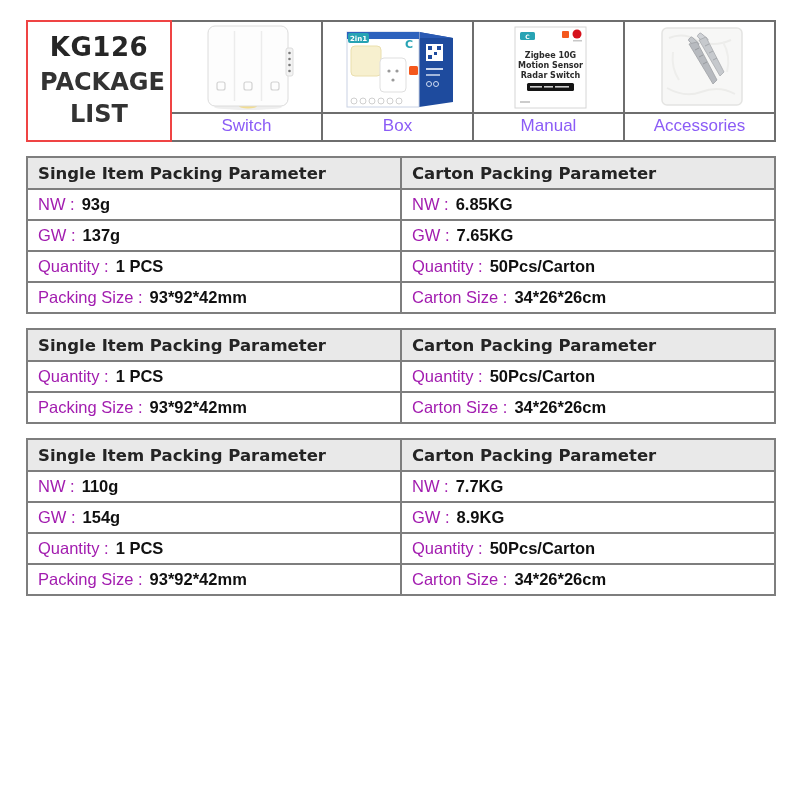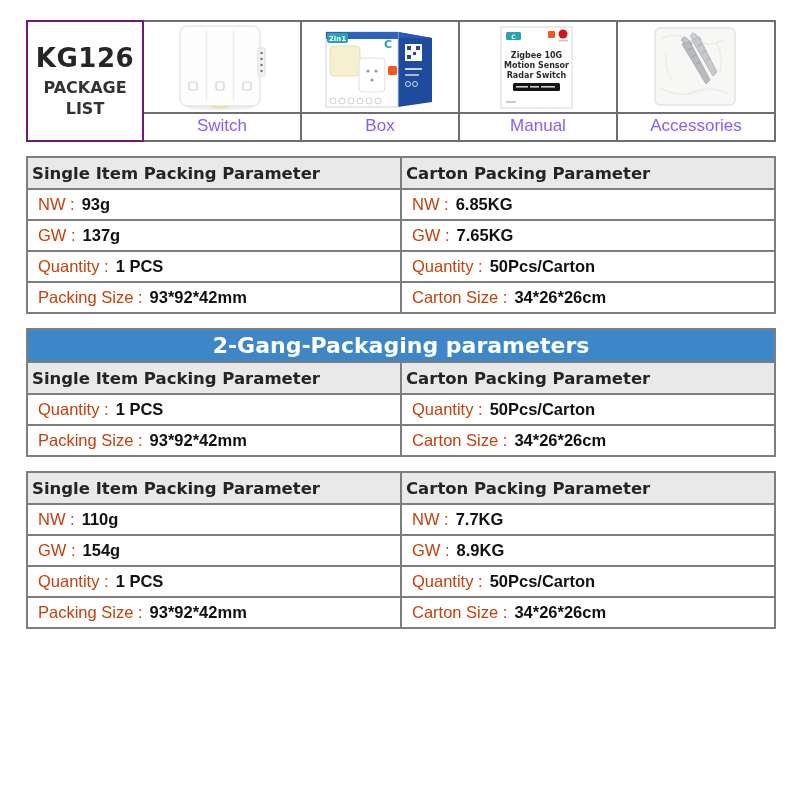--- a/index.html
+++ b/index.html
@@ -9,51 +9,51 @@
     font-family:"Liberation Sans","DejaVu Sans",sans-serif;
     color:#222;
   }
   .page { width:800px; height:800px; padding:20px 24px 0 26px; overflow:hidden; }
 
   table { border-collapse:collapse; width:750px; table-layout:fixed; }
 
   
   .pkg td { border:2px solid #6e6e6e; background:#fff; }
   .pkg .titlecell {
-    border:2px solid #701a75; width:116px;
-    text-align:center; vertical-align:middle; padding:6px 2px;
+    border:2px solid #ef4444; width:144px;
+    text-align:center; vertical-align:middle; padding:6px 12px;
   }
   .model {
     font-family:"DejaVu Sans",sans-serif;
     font-size:26px; font-weight:bold; color:#262626; letter-spacing:0.5px;
   }
   .subtitle {
     font-family:"DejaVu Sans",sans-serif;
-    font-size:16px; font-weight:bold; color:#333; line-height:1.3; margin-top:5px;
+    font-size:24px; font-weight:bold; color:#333; line-height:1.3; margin-top:5px;
   }
   .imgcell { height:90px; padding:0; vertical-align:middle; text-align:center;border-radius:21px; }
   .imgcell svg { display:block; }
   .labelcell { height:26px; text-align:center; font-size:17px; color:#8b5cf6; padding:2px 0 4px; }
 
   
   .params { margin-top:14px; }
   .params th, .params td { border:2px solid #7e7e7e; }
   .params .title {
     background:var(--title-bar,#3d87c9); color:#ffffff;
     font-family:"DejaVu Sans",sans-serif;
     font-size:22px; font-weight:bold; height:33px; text-align:center; padding:2px 0;
   }
   .params .col {
     background:var(--column-header-bg,#e9e9e9);
     font-family:"DejaVu Sans",sans-serif;
     font-size:16.5px; font-weight:bold; text-align:left;
-    padding:5px 4px; color:#242424; height:32px;
+    padding:5px 10px; color:#242424; height:32px;
   }
   .params td { height:31px; padding:4px 10px; font-size:16.5px; background:#fff; }
-  .lbl { color:#c2410c; margin-right:7px;margin-top:27px; }
+  .lbl { color:#a21caf; margin-right:7px;margin-top:27px; }
   .val { font-weight:bold; color:#101010; }
 
   
   svg text { font-family:"DejaVu Sans","Liberation Sans",sans-serif; }
 </style>
 </head>
 <body>
 
 <div class="page">
 
@@ -189,23 +189,20 @@
       <tr>
         <td><span class="lbl">Packing Size :</span><span class="val">93*92*42mm</span></td>
         <td><span class="lbl">Carton Size :</span><span class="val">34*26*26cm</span></td>
       </tr>
     </tbody>
   </table>
 
   <table class="params">
     <thead>
       <tr>
-          <th class="title" colspan="2">2-Gang-Packaging parameters</th>
-        </tr>
-      <tr>
         <th class="col">Single Item Packing Parameter</th>
         <th class="col">Carton Packing Parameter</th>
       </tr>
     </thead>
     <tbody>
       <tr>
         <td><span class="lbl">Quantity :</span><span class="val">1 PCS</span></td>
         <td><span class="lbl">Quantity :</span><span class="val">50Pcs/Carton</span></td>
       </tr>
       <tr>

